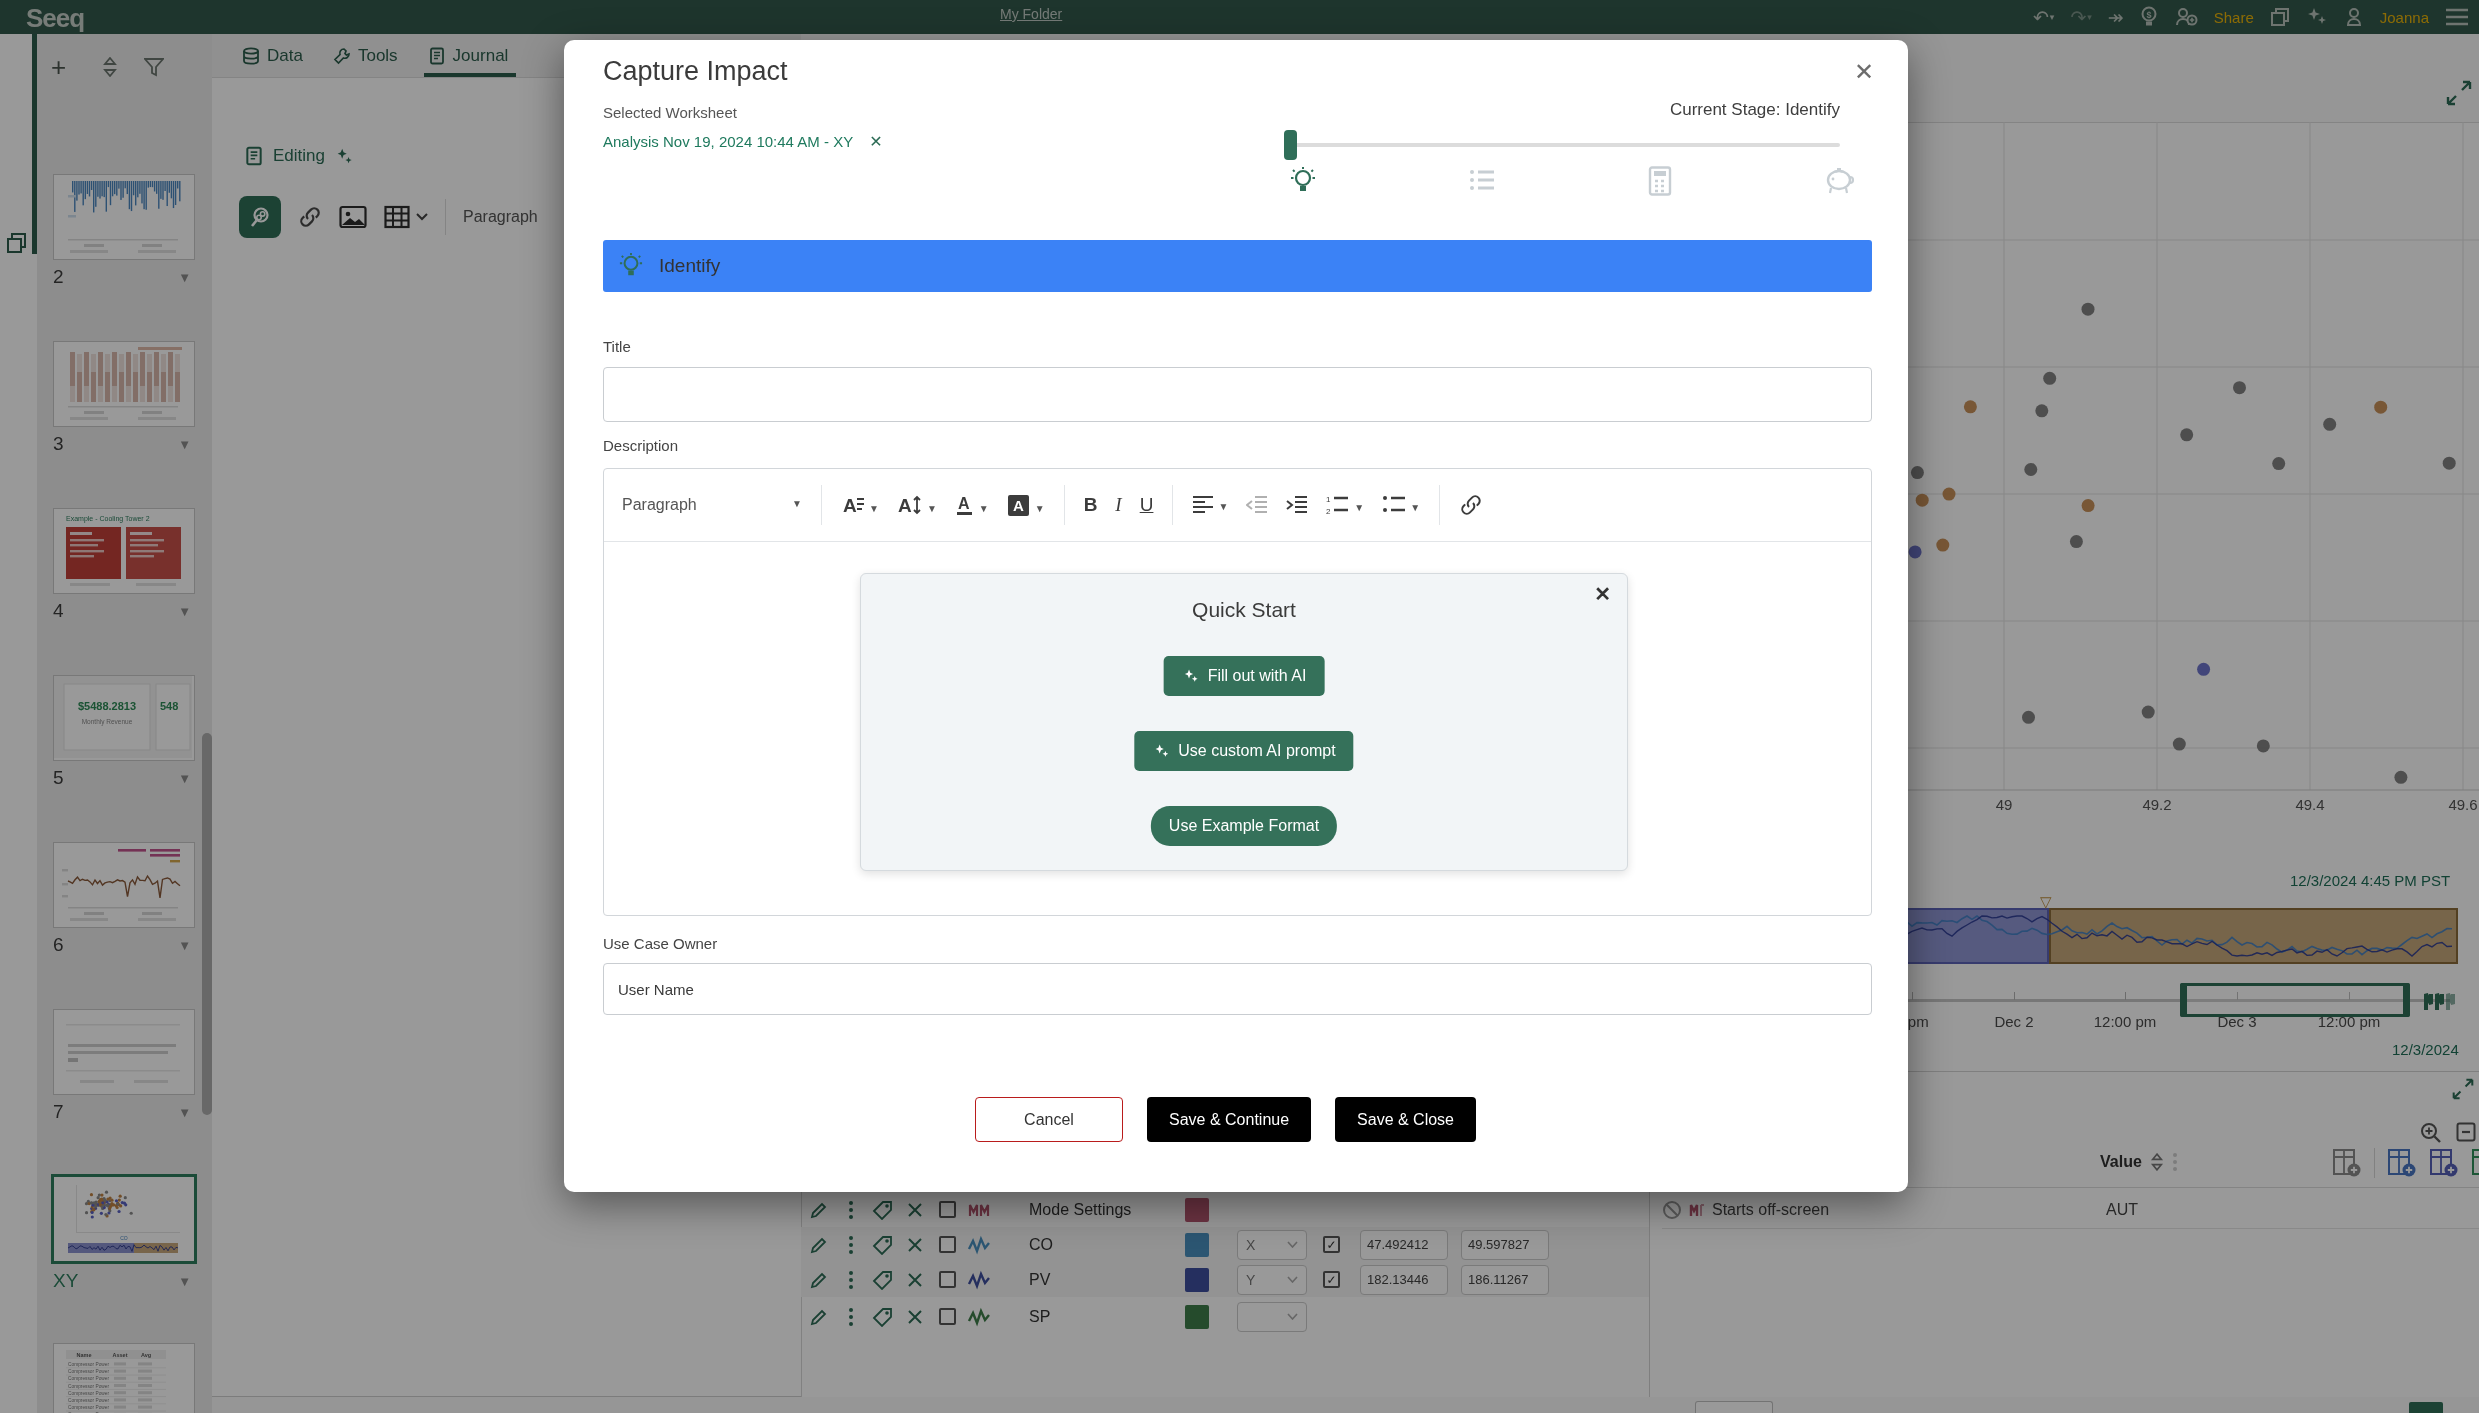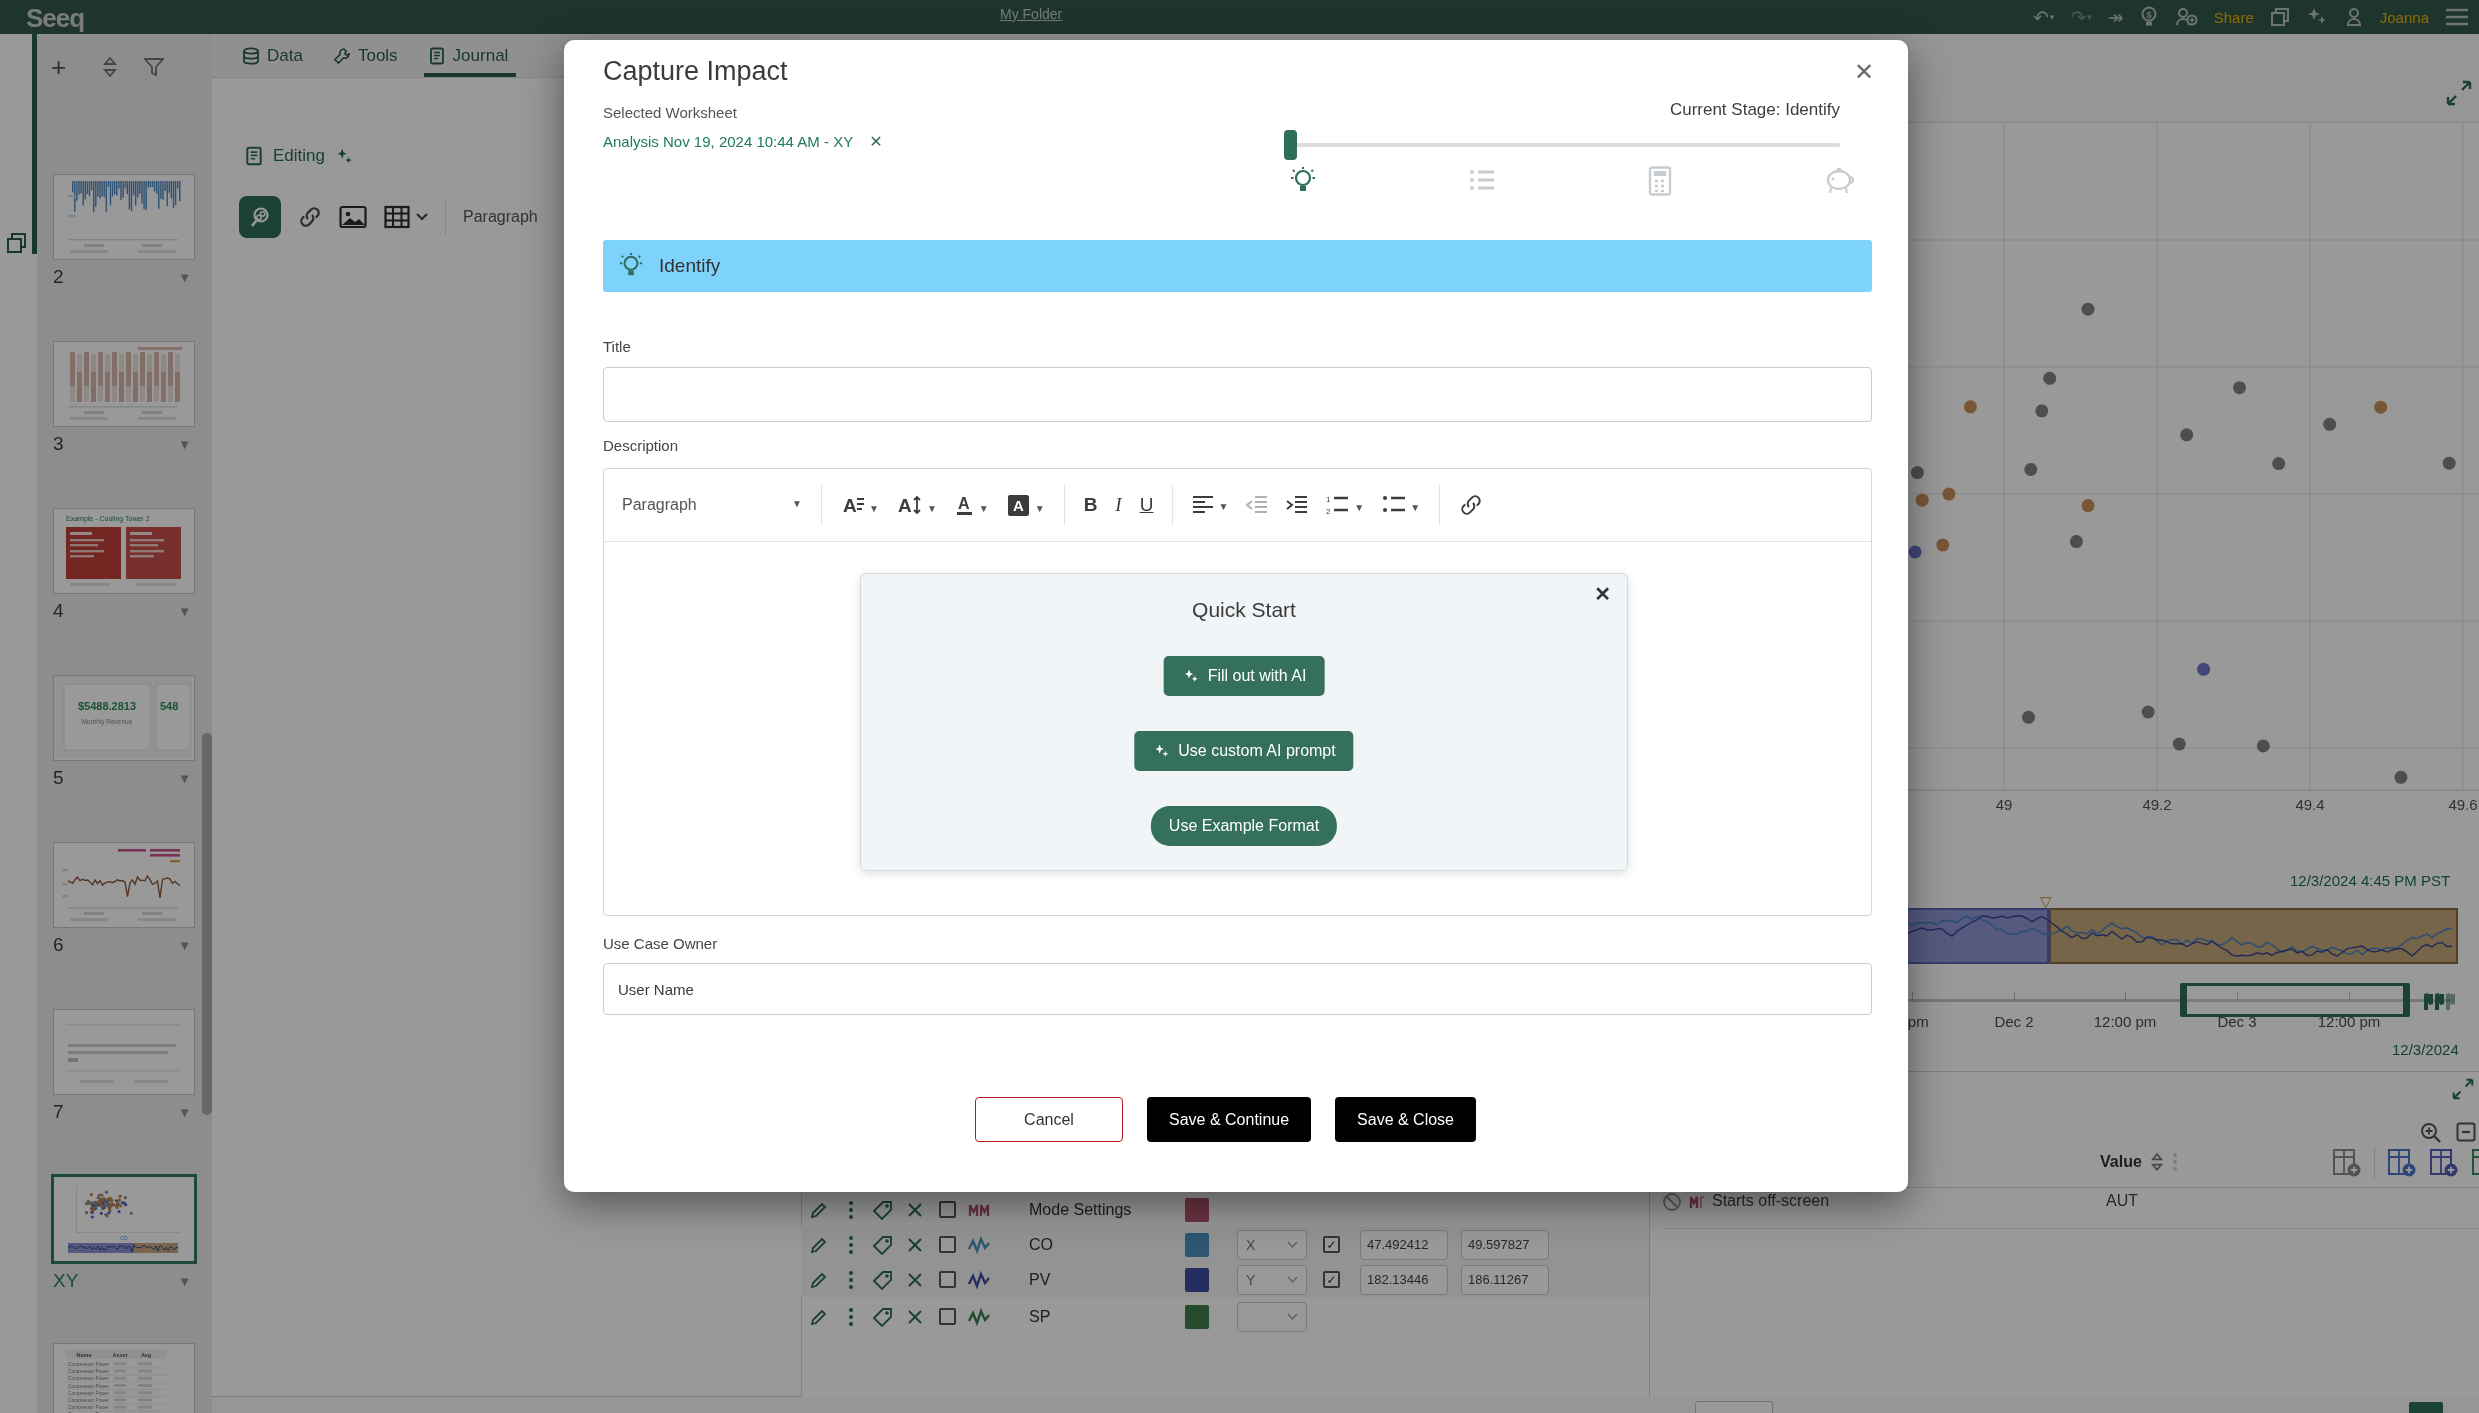--- a/index.html
+++ b/index.html
@@ -66,21 +66,21 @@
   .tl-label{position:absolute;top:1013px;transform:translateX(-50%);color:#4a4a4a;font-size:15px;}
   #tl-date{left:2392px;top:1041px;color:#1f6f58;font-size:15px;}
   
   #det-top{left:801px;top:1071px;width:1678px;height:1px;background:#d4d4d4;}
   #det-expand{left:2452px;top:1078px;color:#2c6b55;}
   #det-zoomrow{left:2420px;top:1122px;display:flex;gap:14px;color:#555;}
   #det-vdivider{left:1649px;top:1071px;width:1px;height:326px;background:#d4d4d4;}
   #val-header{left:2100px;top:1152px;display:flex;align-items:center;gap:8px;color:#333;font-size:16px;font-weight:bold;}
   #addcols{left:2332px;top:1148px;display:flex;align-items:center;gap:12px;}
   #val-underline{left:1649px;top:1187px;width:830px;height:1px;background:#dcdcdc;}
-  #off-row{left:1662px;top:1192px;width:817px;height:36px;display:flex;align-items:flex-start;gap:6px;color:#444;font-size:16px;border-bottom:1px solid #e4e4e4;}
+  #off-row{left:1662px;top:1192px;width:817px;height:36px;display:flex;align-items:center;gap:6px;color:#444;font-size:16px;border-bottom:1px solid #e4e4e4;}
   #off-val{position:absolute;left:444px;}
   .drow{position:absolute;left:801px;width:848px;height:35px;display:flex;align-items:center;color:#333;}
   .drow.alt{background:#f5f5f5;}
   .drow .cicon{margin-left:4px;width:28px;display:flex;justify-content:center;align-items:center;}
   .drow .nm{position:absolute;left:228px;font-size:16px;font-weight:normal;color:#333;text-align:right;}
   .drow .sw{position:absolute;left:384px;width:24px;height:24px;border-radius:2px;}
   .drow .dd{position:absolute;left:436px;width:70px;height:30px;border:1px solid #cbcbcb;border-radius:4px;background:#fff;
     display:flex;align-items:center;justify-content:space-between;padding:0 8px;color:#777;font-size:14px;box-sizing:border-box;}
   .drow .chk2{position:absolute;left:522px;}
   .drow .vb{position:absolute;width:88px;height:30px;border:1px solid #cbcbcb;border-radius:4px;background:#fff;
@@ -92,21 +92,21 @@
     box-shadow:0 12px 40px rgba(0,0,0,.45);}
   #m-close{left:1854px;top:58px;color:#6d6d6d;font-size:24px;z-index:55;cursor:pointer;}
   #m-title{left:603px;top:56px;font-size:27px;color:#3b3b3b;font-weight:500;z-index:55;}
   #m-selws{left:603px;top:104px;font-size:15px;color:#555;z-index:55;}
   #m-wslink{left:603px;top:132px;font-size:15px;color:#1f7a5e;z-index:55;display:flex;gap:16px;align-items:center;}
   #m-wslink .x{color:#2c6b55;font-size:16px;}
   #m-stage{left:1460px;top:100px;width:380px;text-align:right;font-size:17px;color:#3e3e3e;z-index:55;}
   #m-slider{left:1287px;top:143px;width:553px;height:4px;background:#dcdcdc;border-radius:2px;z-index:55;}
   #m-shandle{left:1284px;top:130px;width:13px;height:30px;background:#2f6e58;border-radius:4px;z-index:56;}
   .stage-ic{position:absolute;top:166px;z-index:55;}
-  #m-section{left:603px;top:240px;width:1269px;height:52px;background:#7dd3fc;border-radius:3px;display:flex;
+  #m-section{left:603px;top:240px;width:1269px;height:52px;background:#3b82f6;border-radius:3px;display:flex;
     align-items:center;gap:16px;padding-left:16px;box-sizing:border-box;font-size:19px;color:#333;z-index:55;}
   .m-label{position:absolute;font-size:15px;color:#444;z-index:55;}
   .m-input{position:absolute;left:603px;width:1269px;background:#fff;border:1px solid #c9cdd1;border-radius:4px;box-sizing:border-box;z-index:55;
     font-size:15px;color:#3a3a3a;display:flex;align-items:center;padding-left:14px;}
   #m-editor{left:603px;top:468px;width:1269px;height:448px;border:1px solid #d2d6da;border-radius:4px;z-index:55;background:#fff;box-sizing:border-box;}
   #m-ebar{position:absolute;left:0;top:0;width:100%;height:72px;border-bottom:1px solid #e2e5e8;display:flex;align-items:center;color:#3c3c3c;}
   .eb-sep{width:1px;height:40px;background:#e2e5e8;margin:0 10px;}
   .eb-it{display:flex;align-items:flex-end;gap:4px;margin:0 9px;font-size:19px;}
   .eb-chev{font-size:10px;color:#555;margin-bottom:3px;}
   .eb-dim{opacity:.4;}

